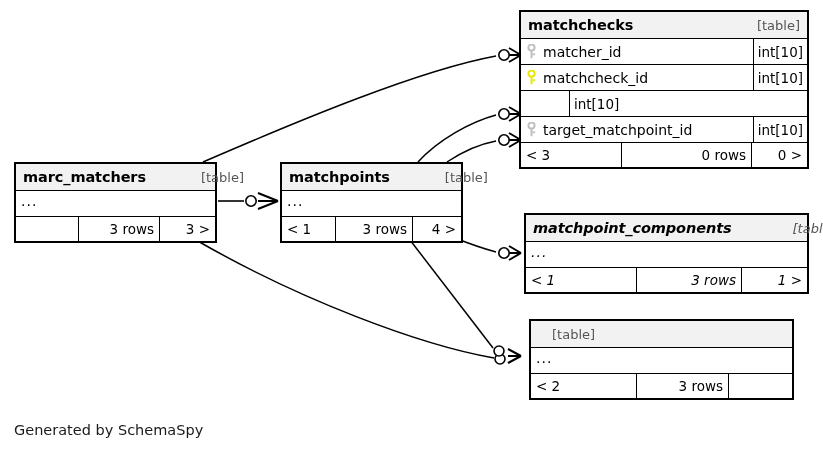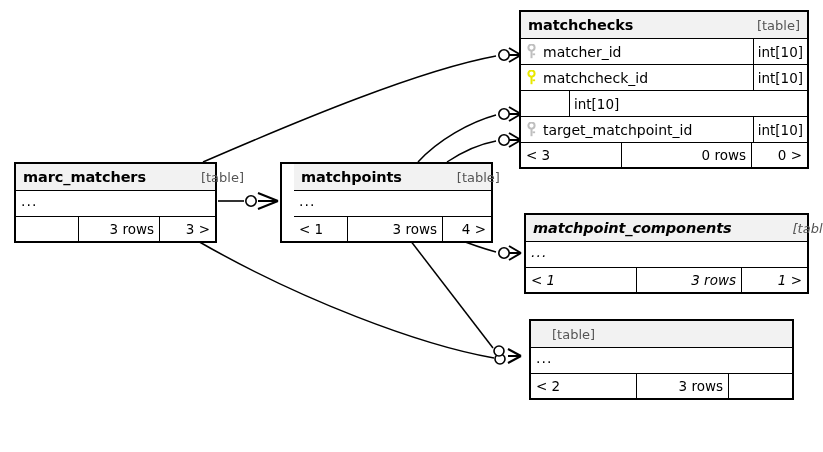--- a/index.html
+++ b/index.html
@@ -266,21 +266,21 @@
     <div class="ellipsis-row">
       <span>...</span>
     </div>
     <div class="tbl-footer">
       <div class="foot-cell foot-left" style="width:62px;"></div>
       <div class="foot-cell foot-mid" style="flex:1 1 auto;">3 rows</div>
       <div class="foot-cell foot-right" style="width:55px;">3 &gt;</div>
     </div>
   </div>
 
-  <div class="table-box" id="tbl-matchpoints" style="left:280px; top:162px; width:213px;padding-left:12px;">
+  <div class="table-box" id="tbl-matchpoints" style="left:280px; top:162px; width:183px;">
     <div class="tbl-header">
       <span class="tbl-name">matchpoints</span>
       <span class="tbl-tag">[table]</span>
     </div>
     <div class="ellipsis-row">
       <span>...</span>
     </div>
     <div class="tbl-footer">
       <div class="foot-cell foot-left" style="width:53px;">&lt; 1</div>
       <div class="foot-cell foot-mid" style="flex:1 1 auto;">3 rows</div>
@@ -310,14 +310,15 @@
     <div class="ellipsis-row">
       <span>...</span>
     </div>
     <div class="tbl-footer">
       <div class="foot-cell foot-left" style="width:105px;">&lt; 2</div>
       <div class="foot-cell foot-mid" style="flex:1 1 auto;">3 rows</div>
       <div class="foot-cell foot-right" style="width:63px;"></div>
     </div>
   </div>
 
+  <div id="credit">Generated by SchemaSpy</div>
 
 </div>
 
 </body></html>

